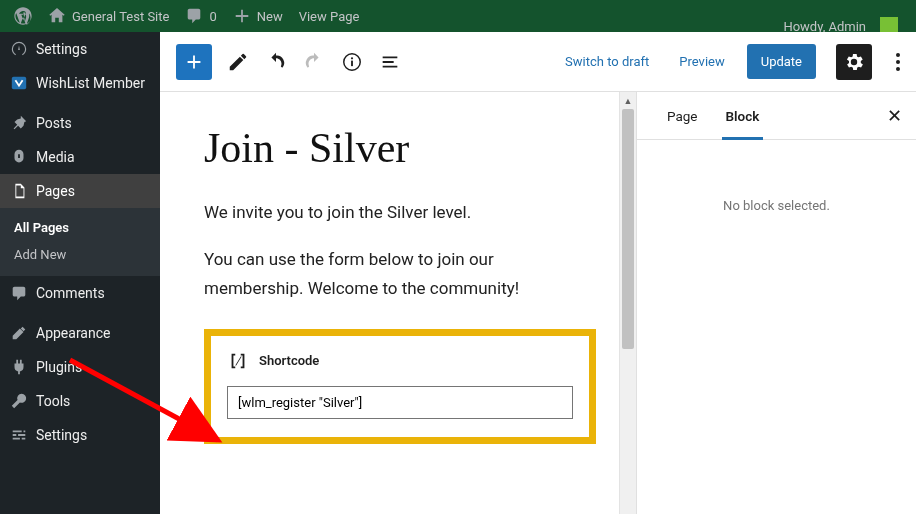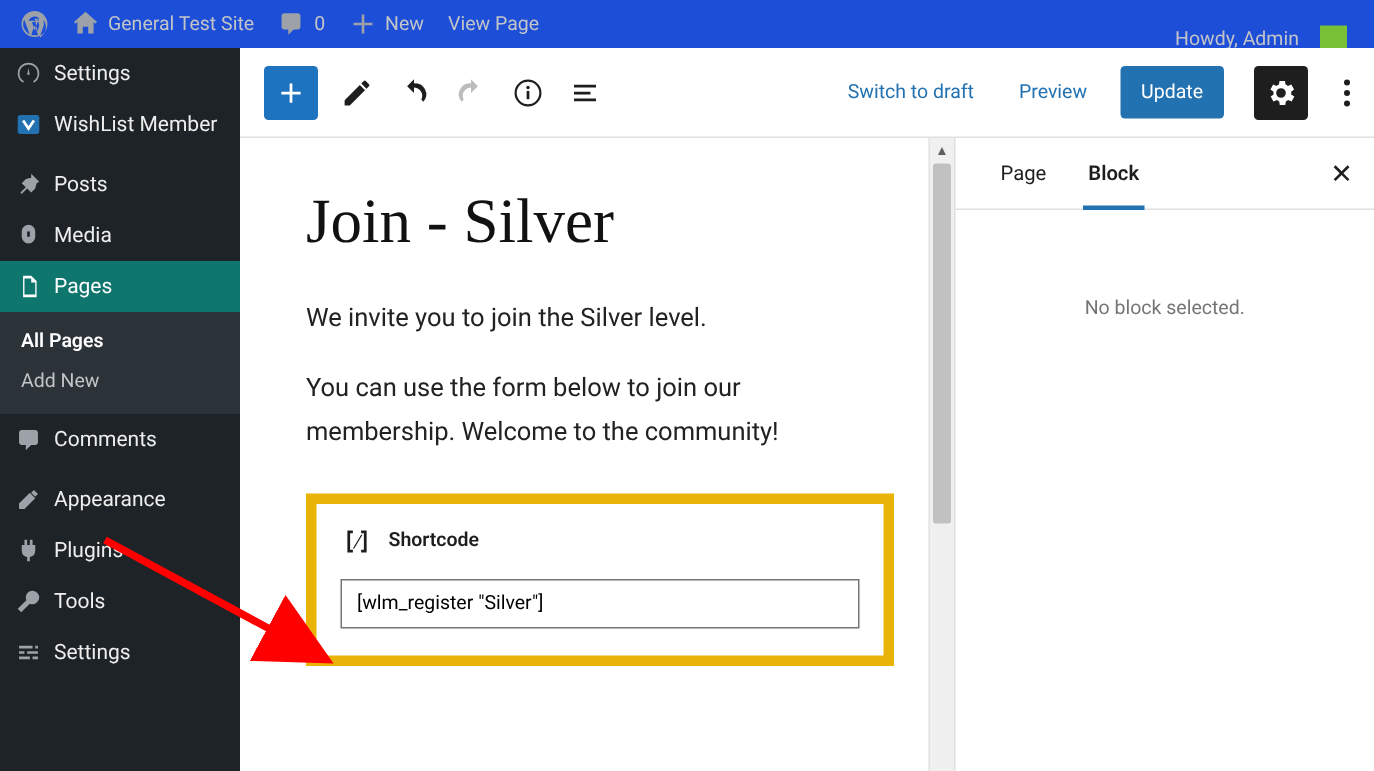--- a/index.html
+++ b/index.html
@@ -1,31 +1,31 @@
 <!DOCTYPE html>
 <html><head>
 <meta charset="utf-8">
 <style>
   * { box-sizing: border-box; margin: 0; padding: 0; }
   body { font-family: -apple-system, BlinkMacSystemFont, "Segoe UI", Roboto, sans-serif; font-size: 13px; color: #1e1e1e; background: #f0f0f1; overflow: hidden; width: 916px; height: 514px; position: relative; }
 
   
-  .adminbar { background: #1d4ed8; color: #c3c4c7; height: 32px; display: flex; align-items: center; padding: 0 6px; justify-content: space-between; }
+  .adminbar { background: #14532d; color: #c3c4c7; height: 32px; display: flex; align-items: center; padding: 0 6px; justify-content: space-between; }
   .adminbar-left { display: flex; align-items: center; gap: 0; }
   .adminbar-item { display: flex; align-items: center; gap: 6px; padding: 0 8px; height: 32px; cursor: pointer; color: #c3c4c7; font-size: 13px; }
   .adminbar-item svg { width: 18px; height: 18px; fill: #9ca2a7; }
   .adminbar-right { display: flex; align-items: flex-end; padding-right: 4px; margin-top: 20px; }
   .avatar-sq { width: 18px; height: 18px; background: #78c035; margin-left: 8px; }
 
   
   .sidebar { position: absolute; left: 0; top: 32px; bottom: 0; width: 160px; background: #1d2327; color: #c3c4c7; font-size: 14px; }
   .side-item { display: flex; align-items: center; gap: 8px; padding: 8px 10px; cursor: pointer; color: #eee; }
   .side-item svg { width: 18px; height: 18px; fill: #9ca2a7; flex: none; }
   .side-item.sep { margin-top: 6px; }
-  .side-item.active { background: #0f766e; color: #fff; position: relative; }
+  .side-item.active { background: #404040; color: #fff; position: relative; }
   .side-item.active svg { fill: #fff; }
   .side-item.active::after { content: ""; position: absolute; right: -8px; top: 50%; margin-top: -8px; border: 8px solid transparent; border-right-color: #fff; }
   .sub { background: #2c3338; padding: 6px 0 8px 0; }
   .sub-item { padding: 6px 12px 6px 14px; font-size: 13px; color: #c3c4c7; cursor: pointer; }
   .sub-item.active { color: #fff; font-weight: 600; }
 
   
   .main { position: absolute; left: 160px; top: 32px; right: 0; bottom: 0; background: #fff; }
   .toolbar { height: 60px; border-bottom: 1px solid #e0e0e0; display: flex; align-items: center; padding: 0 10px 0 16px; gap: 14px; }
   .btn-plus { width: 36px; height: 36px; background: #1e73be; border-radius: 3px; display: flex; align-items: center; justify-content: center; cursor: pointer; }

